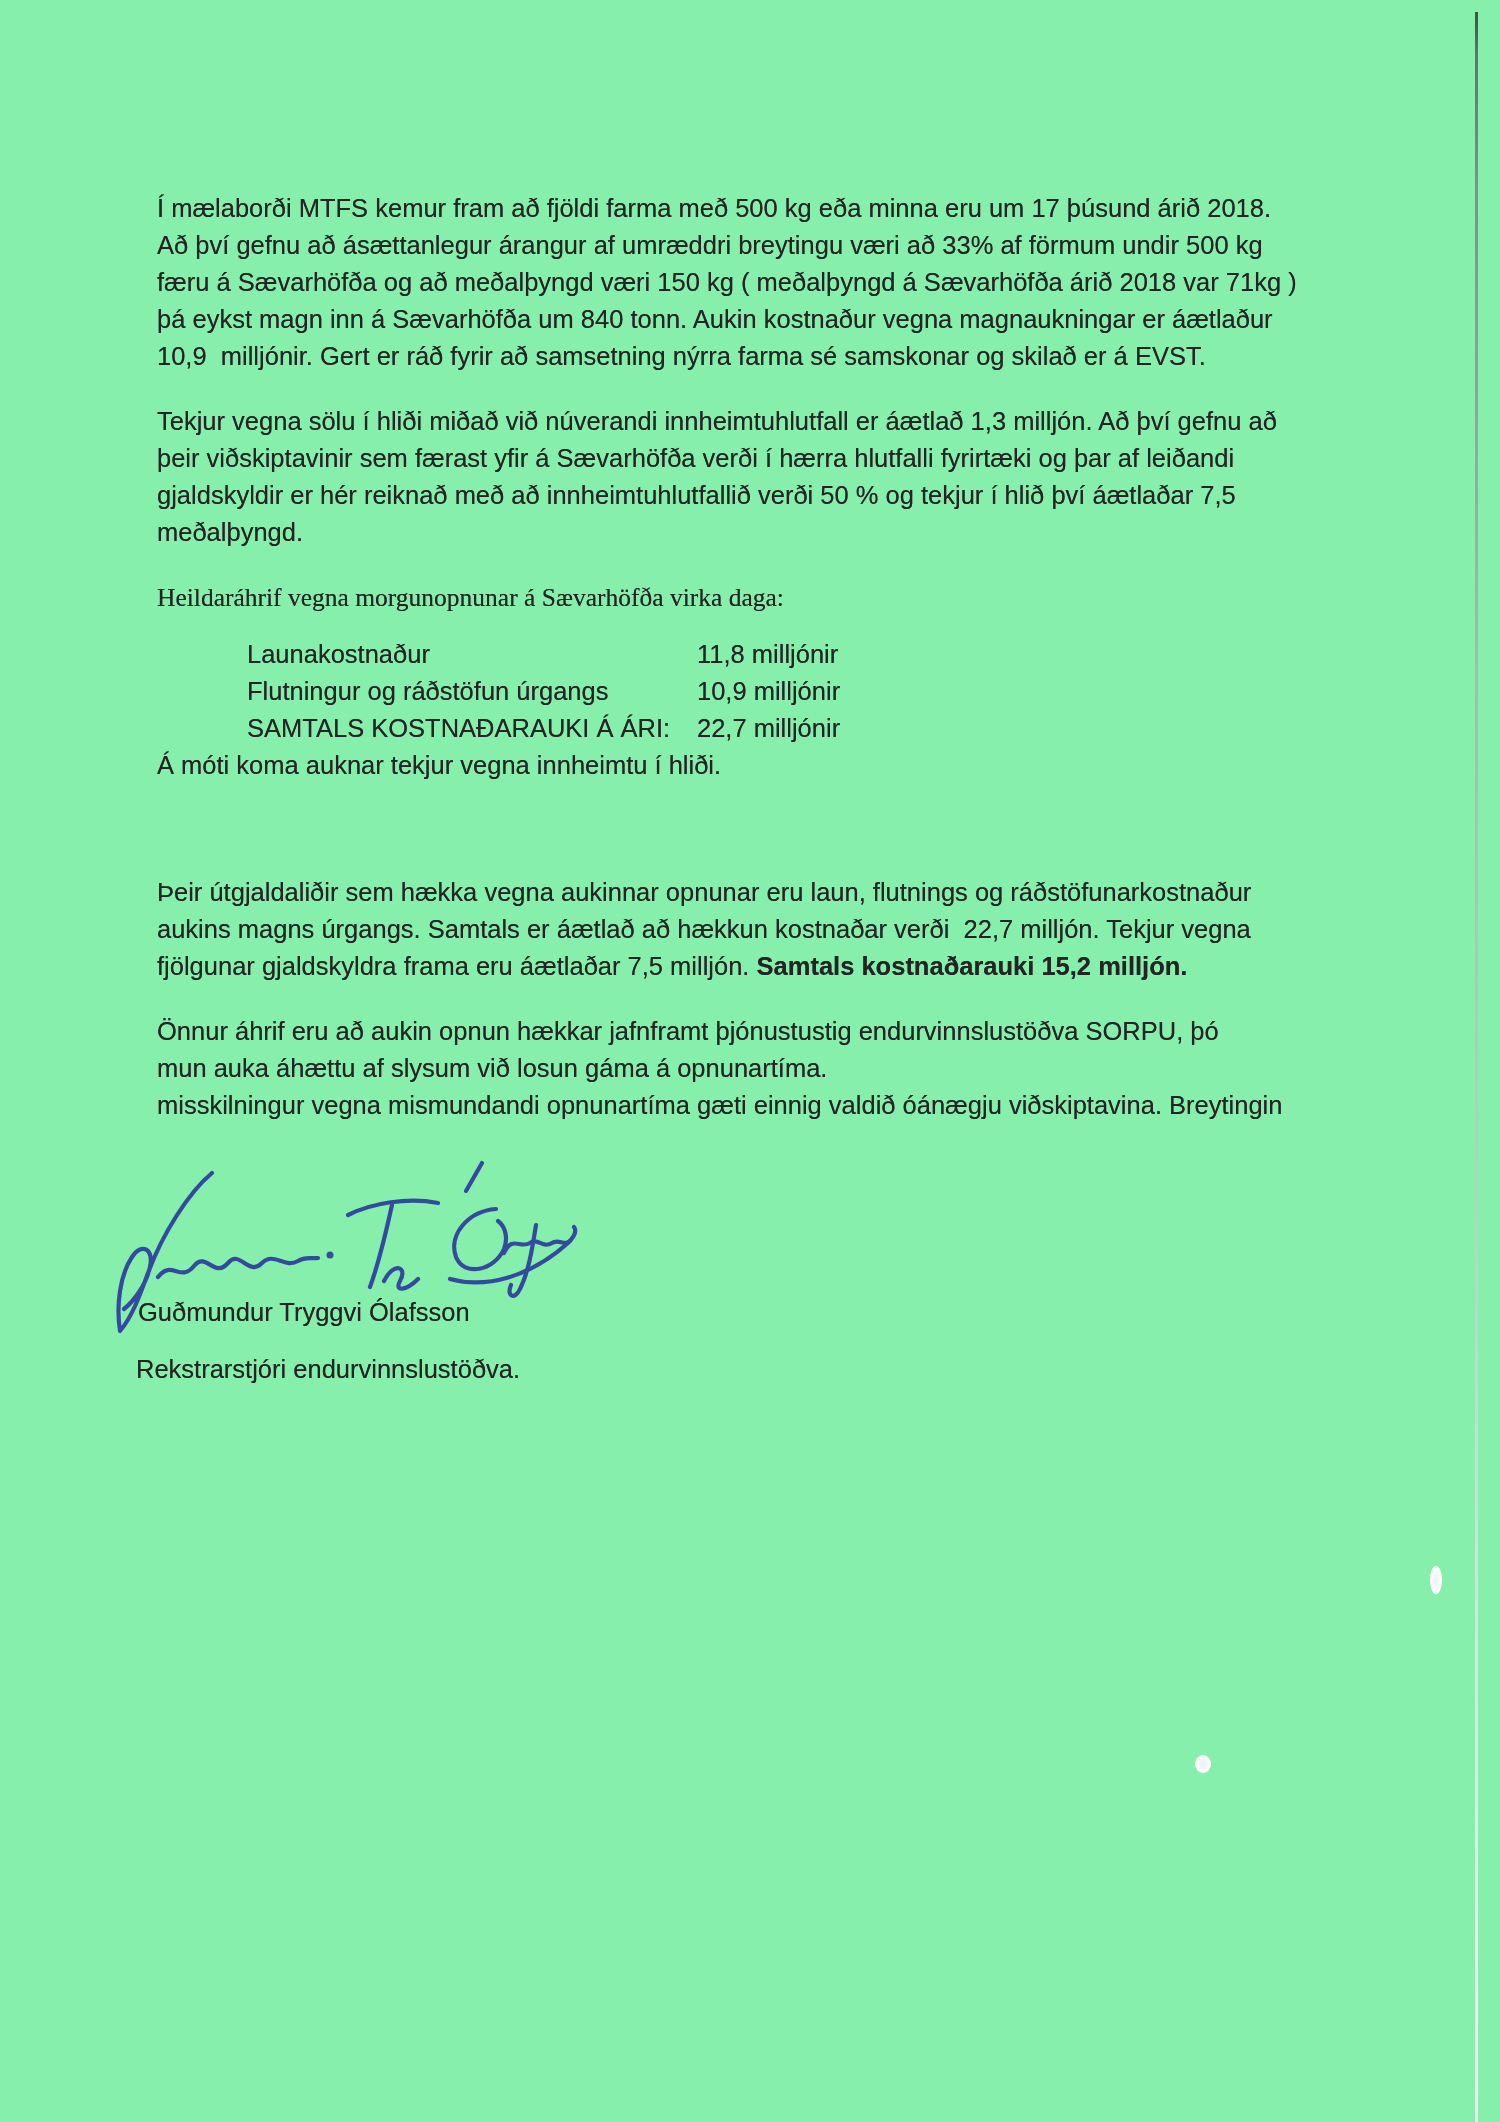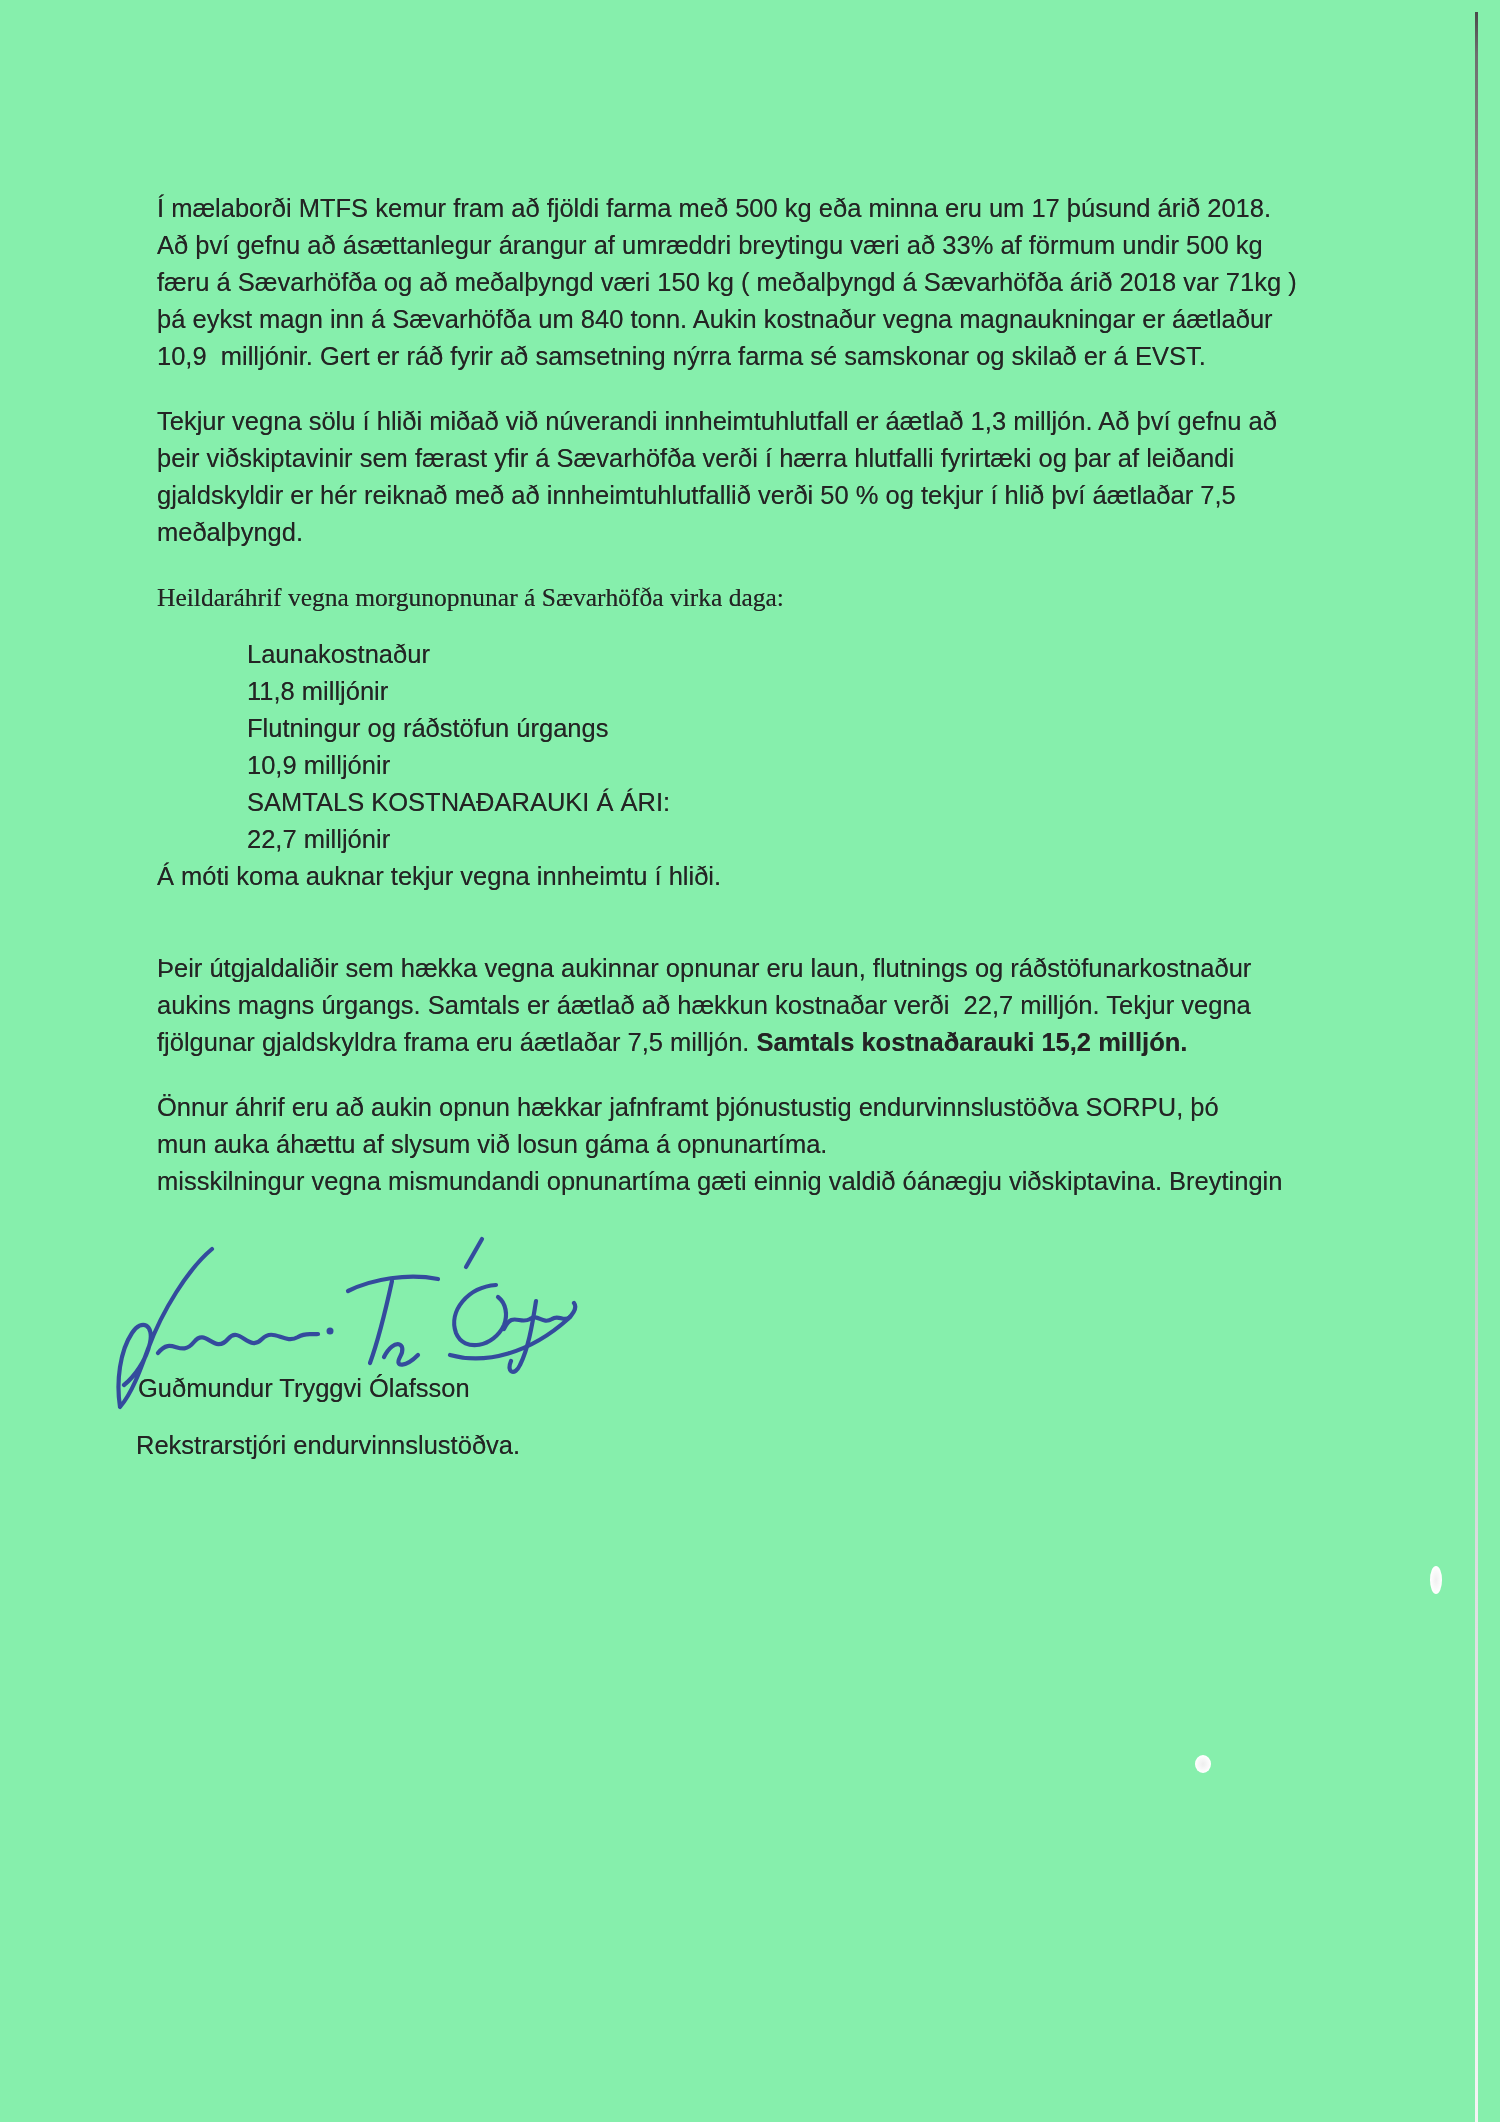--- a/index.html
+++ b/index.html
@@ -26,26 +26,26 @@
     position:absolute;left:157px;top:190px;width:1210px;
     font-size:25.5px;line-height:37px;
     color:#242424;
     text-shadow:0 0 0.6px rgba(20,20,20,0.55);
   }
   .para{margin:0 0 28px 0;}
   .tline{white-space:pre;}
   .heading{margin:0 0 20px 0;white-space:pre;font-family:Liberation Serif, serif;}
 
   .cost-table{margin:0;}
-  .cost-row{display:flex;padding-left:90px;flex-direction:column;}
+  .cost-row{display:flex;padding-left:90px;}
   .cost-label{width:450px;white-space:pre;}
   .cost-value{white-space:pre;}
   .cost-row.total .cost-label,
   .cost-row.total .cost-value{font-weight:400;}
-  .table-note{margin:0 0 55px 0;white-space:pre;}
+  .table-note{margin:0 0 90px 0;white-space:pre;}
 
   .bold-inline{font-weight:700;}
 
   .signature-block{position:relative;height:240px;margin-top:35px;}
   .signature-svg{position:absolute;left:-57px;top:0;}
   .signature-name{position:absolute;left:-19px;top:135px;white-space:pre;}
   .signature-title{position:absolute;left:-21px;top:192px;white-space:pre;}
 </style>
 </head>
 <body>

